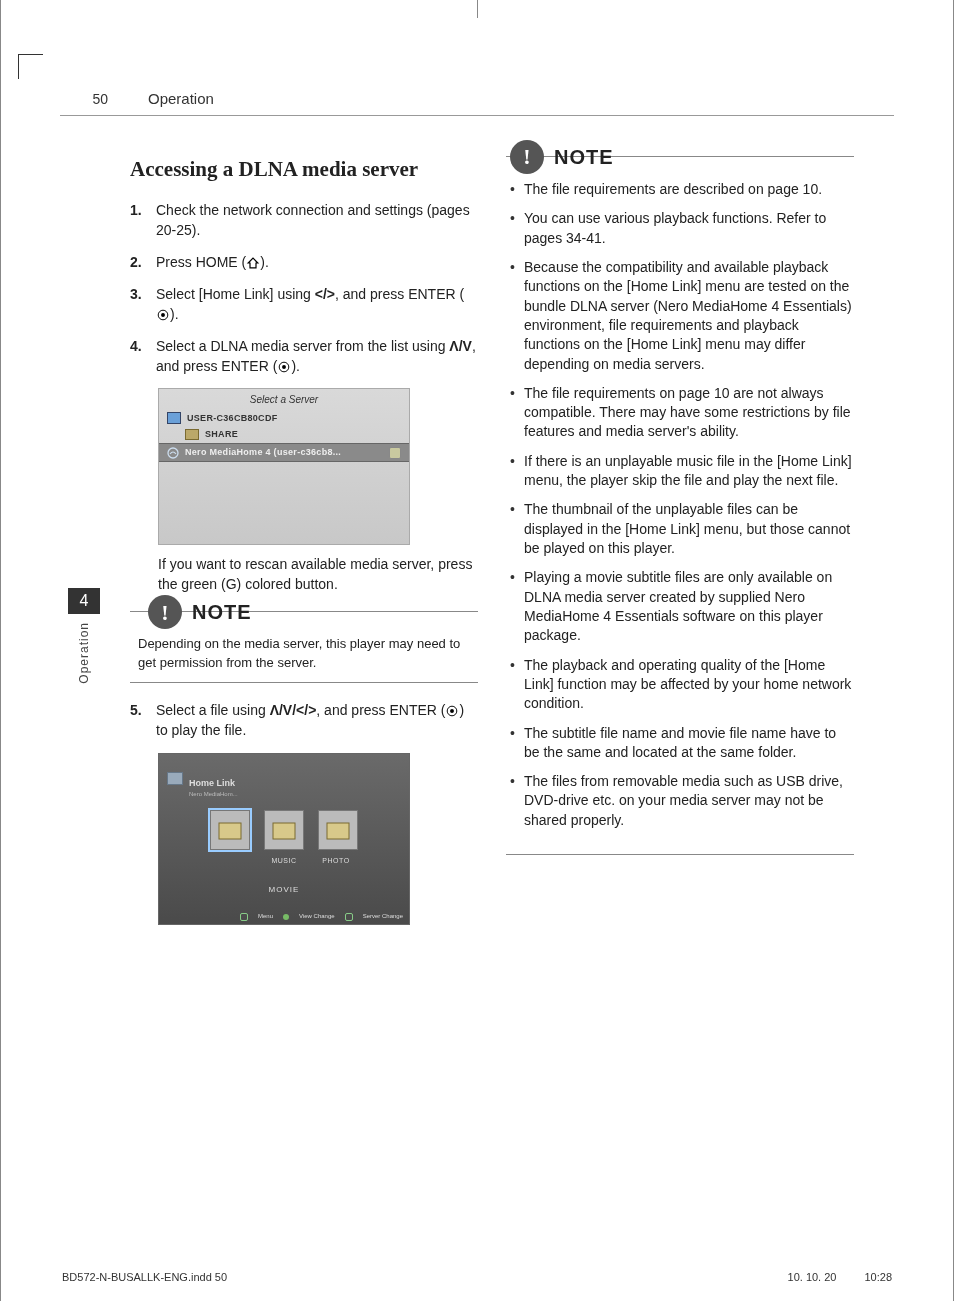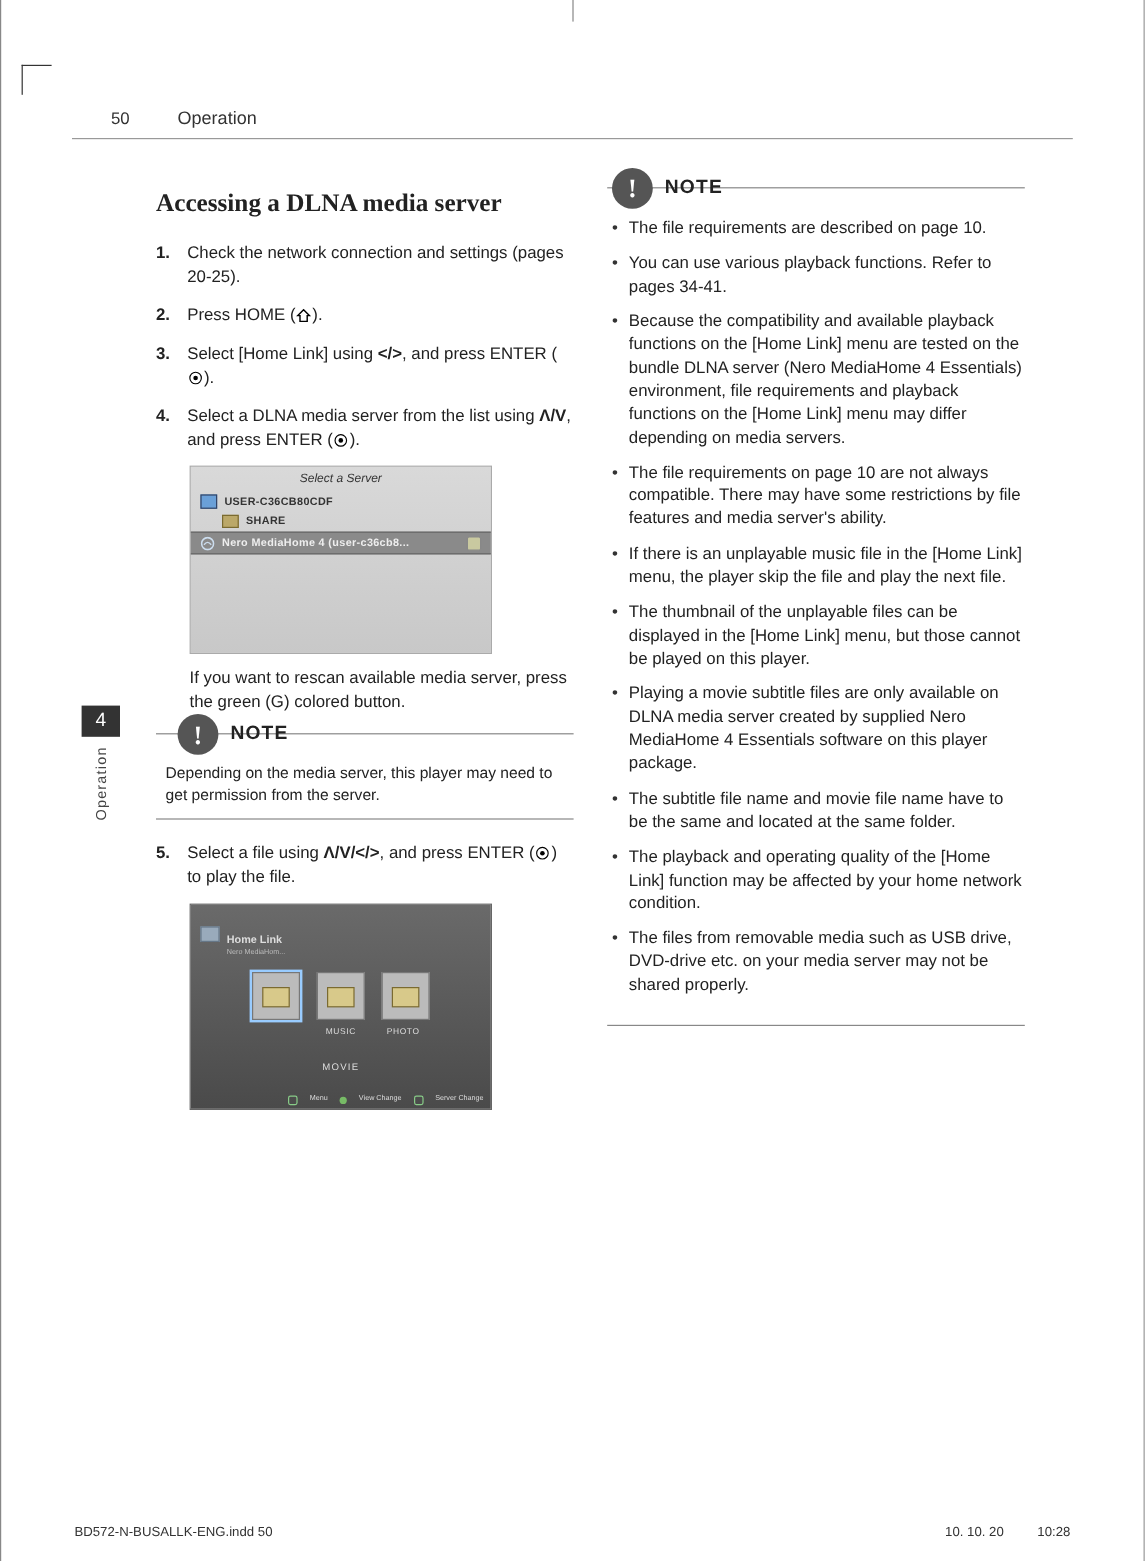--- a/index.html
+++ b/index.html
@@ -70,21 +70,21 @@
   .screenshot1 .lbl{ font-size:9px; font-weight:bold; letter-spacing:0.3px;}
   .screenshot1 .folder{ width:12px;height:9px;background:#bba869;border:1px solid #7a6a30;}
   .screenshot1 .pc{ width:12px;height:10px;background:#6aa0d8;border:1px solid #346;}
   .screenshot1 .badge{ margin-left:auto; width:10px;height:10px;background:#c9c9a0;border:1px solid #888;border-radius:2px;}
   .note-hdr { display:flex; align-items:center; gap:10px; margin:4px 0 4px 0;}
   .note-hdr .bang{
     width:34px;height:34px;border-radius:50%;background:#555;color:#fff;
     font-size:22px;font-weight:bold;display:flex;align-items:center;justify-content:center;
     font-family: Georgia, serif;
   }
-  .note-hdr .lbl{ font-weight:700; font-size:16px; letter-spacing:1px;}
+  .note-hdr .lbl{ font-weight:700; font-size:20px; letter-spacing:1px;}
   .note-box1 {
     border-top:1px solid #888; border-bottom:1px solid #888;
     padding:0 4px 10px 4px; margin:0 0 18px 0;
   }
   .note-box1 .note-hdr { margin-top:-17px; padding-left:14px;}
   .note-box1 p{ margin:6px 0 0 4px; font-size:13px;}
   .screenshot2{
     width:250px;height:170px;margin:8px 0 0 28px;
     background:linear-gradient(#6a6a6a,#4a4a4a);
     border:1px solid #666;color:#ddd;font-size:8px;position:relative;
@@ -257,22 +257,22 @@
           <span class="lbl">NOTE</span>
         </div>
         <ul class="bullets">
           <li>The file requirements are described on page 10.</li>
           <li>You can use various playback functions. Refer to pages 34-41.</li>
           <li>Because the compatibility and available playback functions on the [Home Link] menu are tested on the bundle DLNA server (Nero MediaHome 4 Essentials) environment, file requirements and playback functions on the [Home Link] menu may differ depending on media servers.</li>
           <li>The file requirements on page 10 are not always compatible. There may have some restrictions by file features and media server's ability.</li>
           <li>If there is an unplayable music file in the [Home Link] menu, the player skip the file and play the next file.</li>
           <li>The thumbnail of the unplayable files can be displayed in the [Home Link] menu, but those cannot be played on this player.</li>
           <li>Playing a movie subtitle files are only available on DLNA media server created by supplied Nero MediaHome 4 Essentials software on this player package.</li>
+          <li>The playback and operating quality of the [Home Link] function may be affected by your home network condition.</li>
           <li>The subtitle file name and movie file name have to be the same and located at the same folder.</li>
-          <li>The playback and operating quality of the [Home Link] function may be affected by your home network condition.</li>
           <li>The files from removable media such as USB drive, DVD-drive etc. on your media server may not be shared properly.</li>
         </ul>
       </div>
     </div>
 
   </div>
 </div>
 
 <div class="footer">
   <span>BD572-N-BUSALLK-ENG.indd   50</span>

